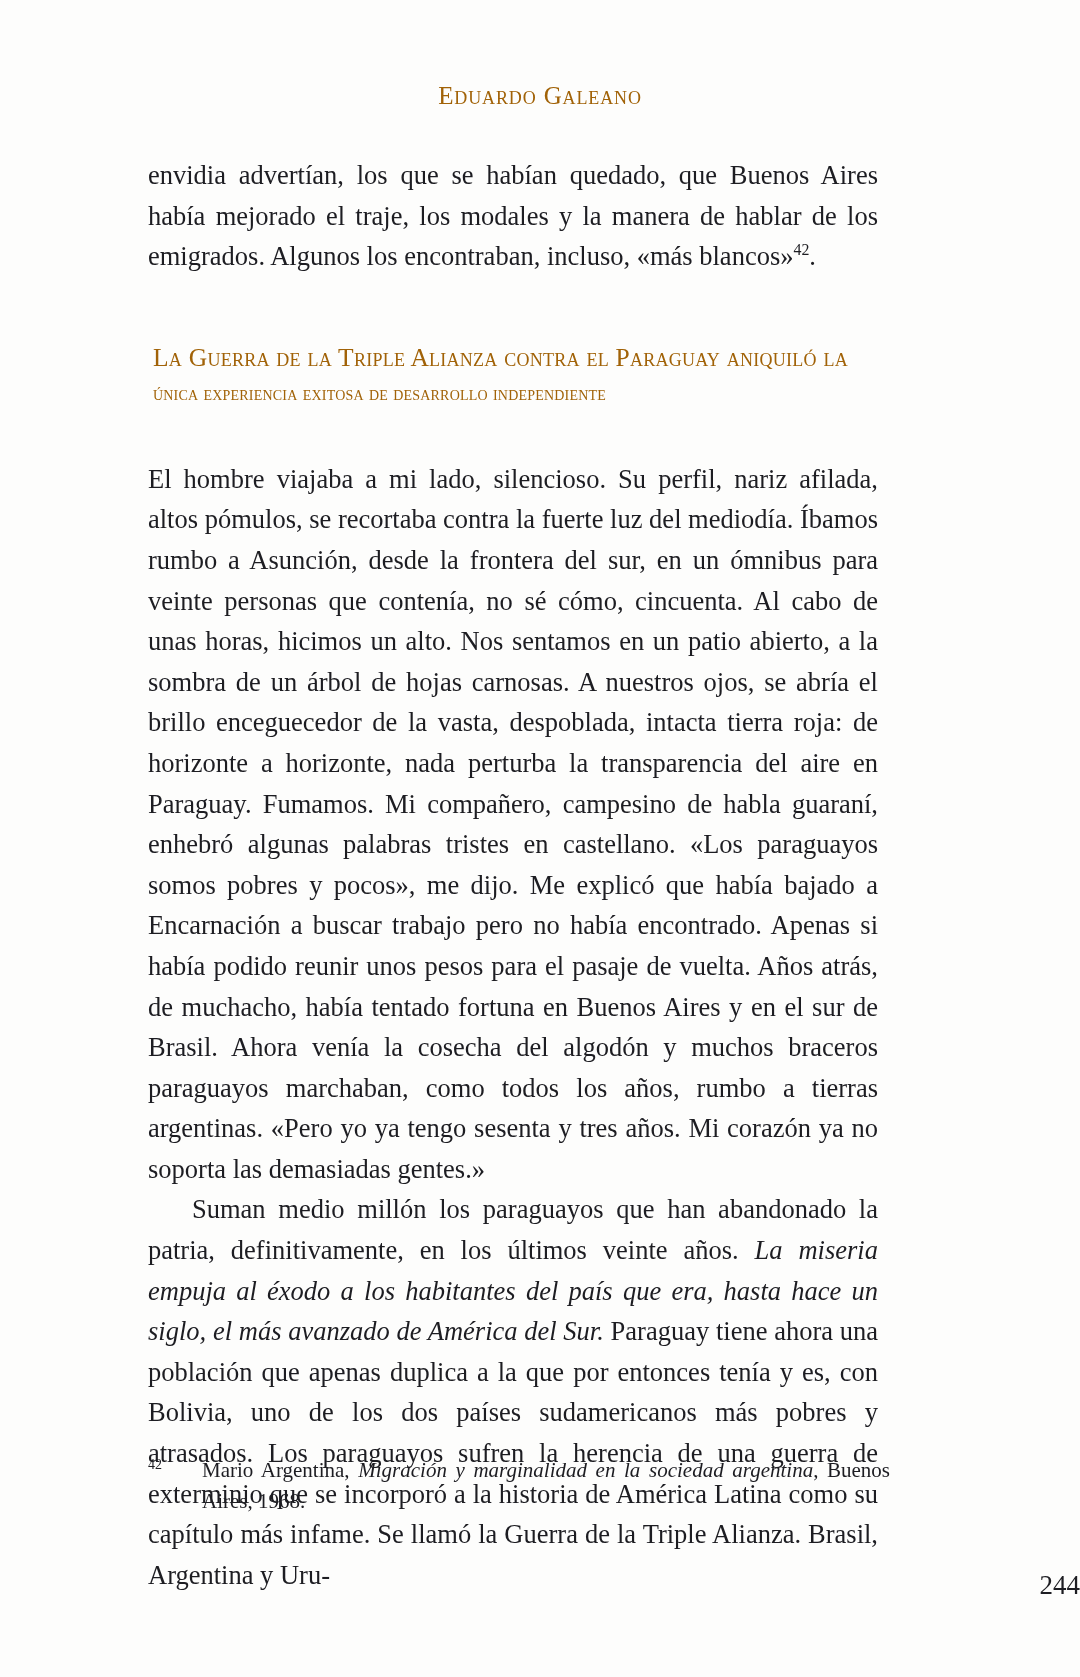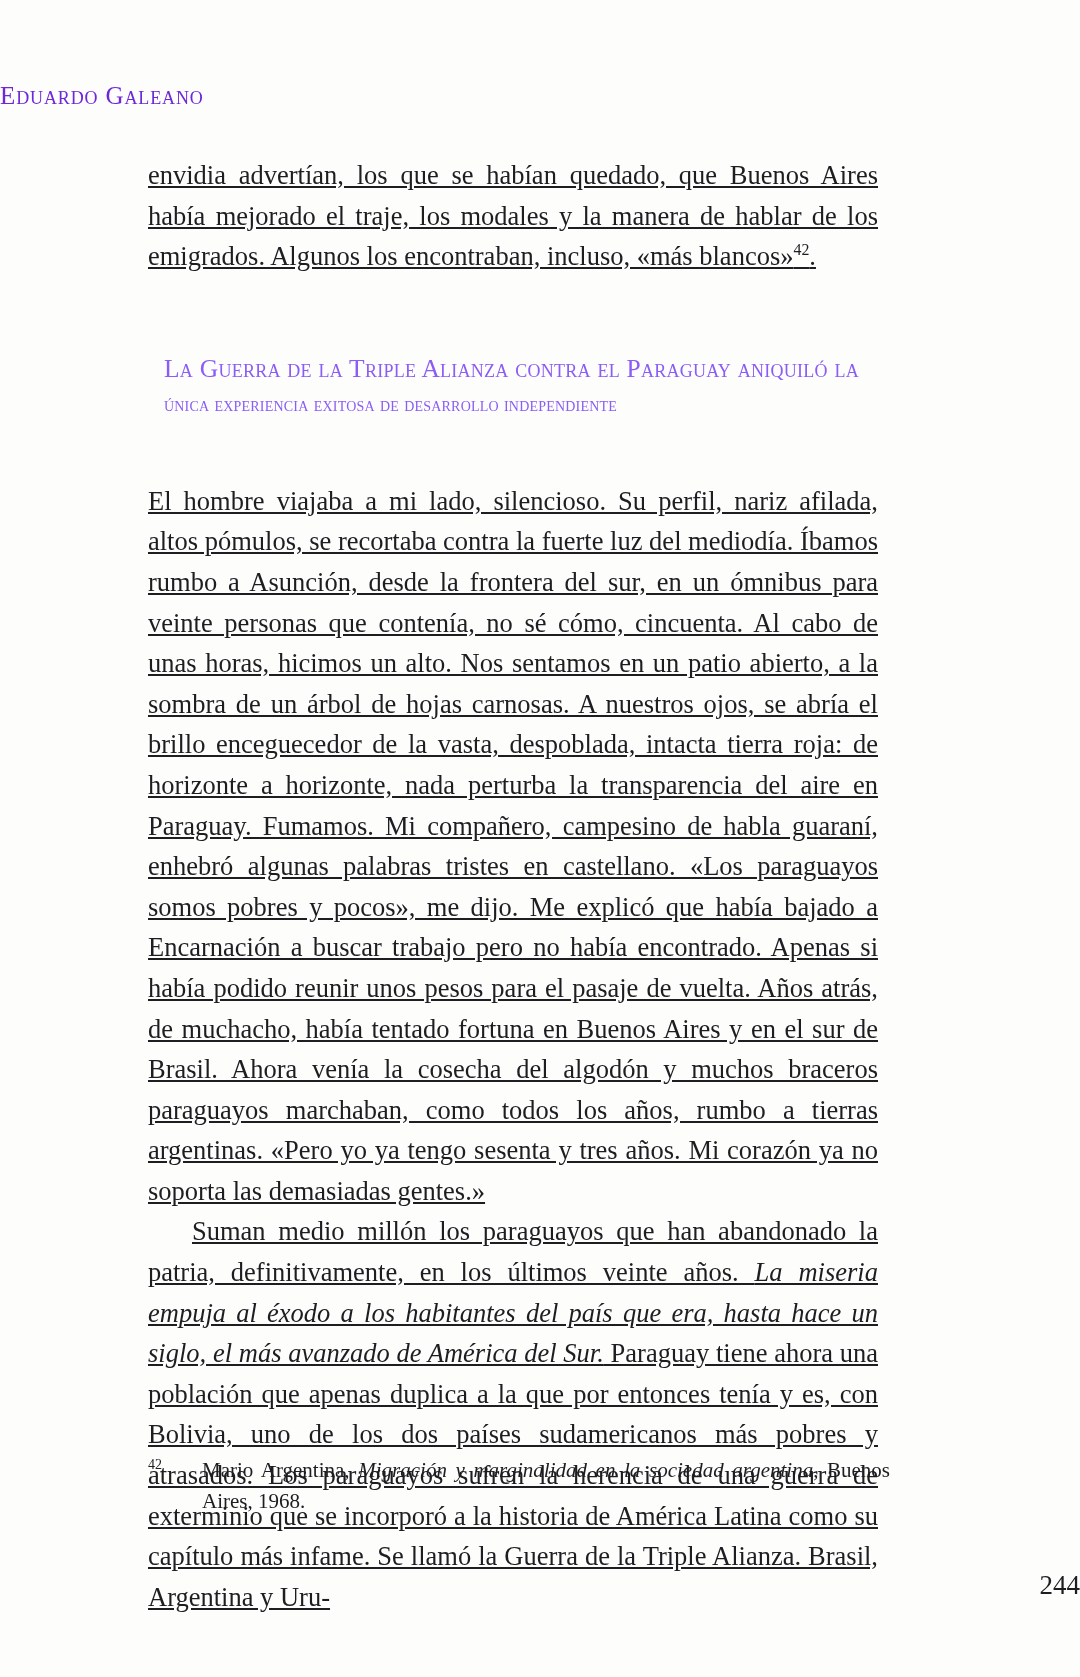--- a/index.html
+++ b/index.html
@@ -22,61 +22,61 @@
     background: #fdfdfc;
     box-sizing: border-box;
   }
 
   
   .running-head {
     position: absolute;
     top: 82px;
     left: 0;
     width: 1080px;
+    text-align: center;
     font-size: 25px;
     letter-spacing: 0.035em;
     font-variant: small-caps;
-    color: #6d28d9;
+    color: #a16207;
     line-height: 1.1;
   }
 
   
   .textblock {
     position: absolute;
     left: 148px;
     top: 155px;
     width: 730px;
   }
 
   p.body {
     margin: 0;
     font-size: 26.5px;
     line-height: 40.6px;
     text-align: justify;
     text-justify: inter-word;
     color: #1d1d22;
     hyphens: manual;
-    text-decoration: underline;
     -webkit-hyphens: manual;
   }
   p.body.indent {
     text-indent: 44px;
   }
 
   sup.fn-ref {
     font-size: 0.6em;
     vertical-align: super;
     line-height: 0;
   }
 
   
   .section-heading {
-    margin: 16px;
+    margin: 5px;
     font-weight: normal;
-    color: #8b5cf6;
+    color: #a16207;
   }
   .section-heading .hline {
     display: block;
     text-align: left;
     font-variant: small-caps;
     letter-spacing: 0.01em;
   }
   .section-heading .hline.l1 {
     font-size: 25.5px;
     line-height: 36px;

